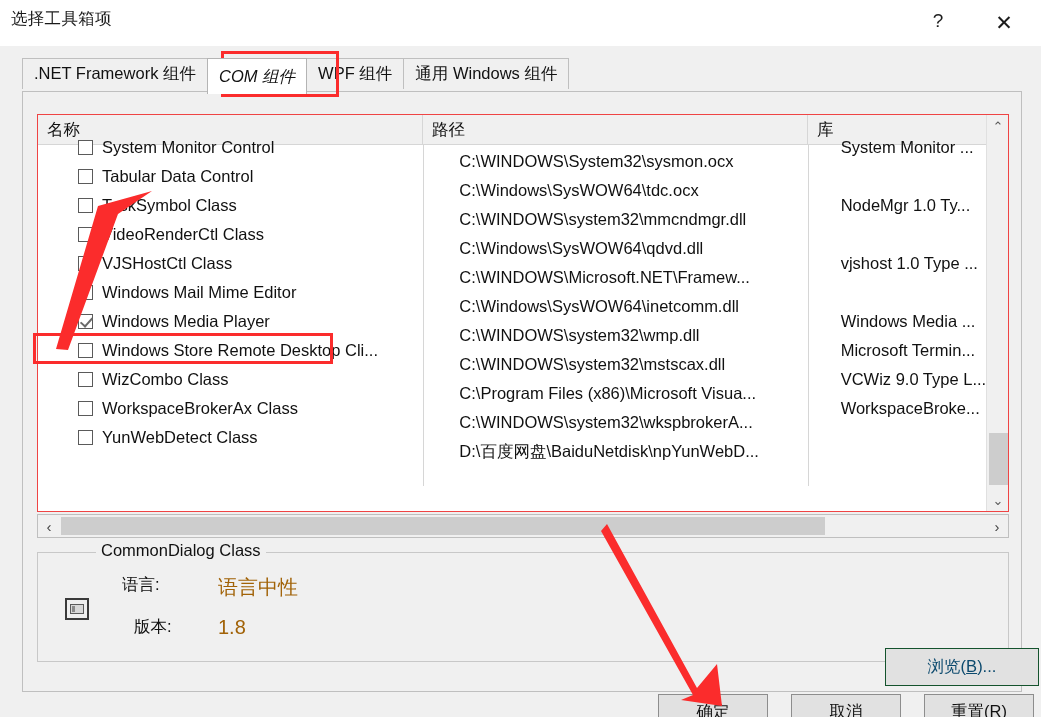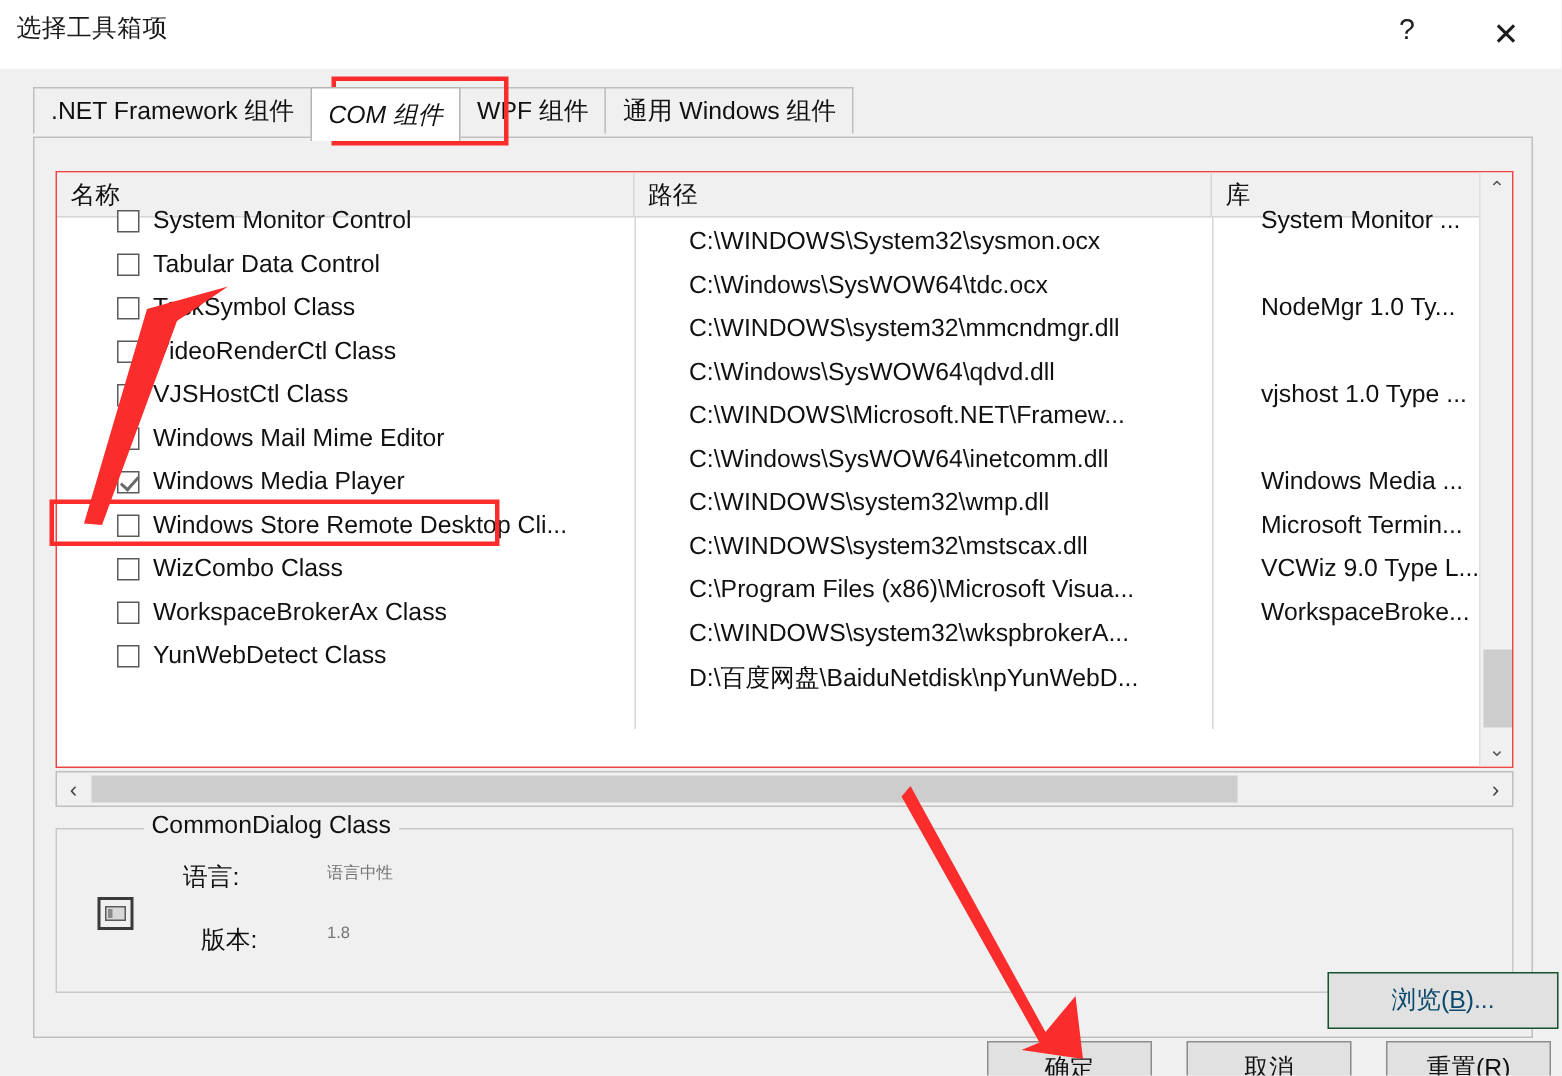--- a/index.html
+++ b/index.html
@@ -192,21 +192,21 @@
     position: relative;
   }
   #detail-icon .inner::before {
     content: ""; position: absolute; left: 1px; top: 1px;
     width: 3px; height: 6px; background: #8a8a8a;
   }
   .dt-label {
     position: absolute; font-size: 16.5px; color: #111;
   }
   .dt-value {
-    position: absolute; font-size: 11px; color: #737373;
+    position: absolute; font-size: 20px; color: #a16207;
   }
   #lang-label { left: 84px; top: 21px; }
   #lang-value { left: 180px; top: 21px; }
   #ver-label  { left: 96px; top: 63px; }
   #ver-value  { left: 180px; top: 63px; }
 
   #browse-btn {
     position: absolute; left: 862px; top: 556px;
     width: 154px; height: 38px;
     background: #e1e1e1; border: 1px solid #14532d;

